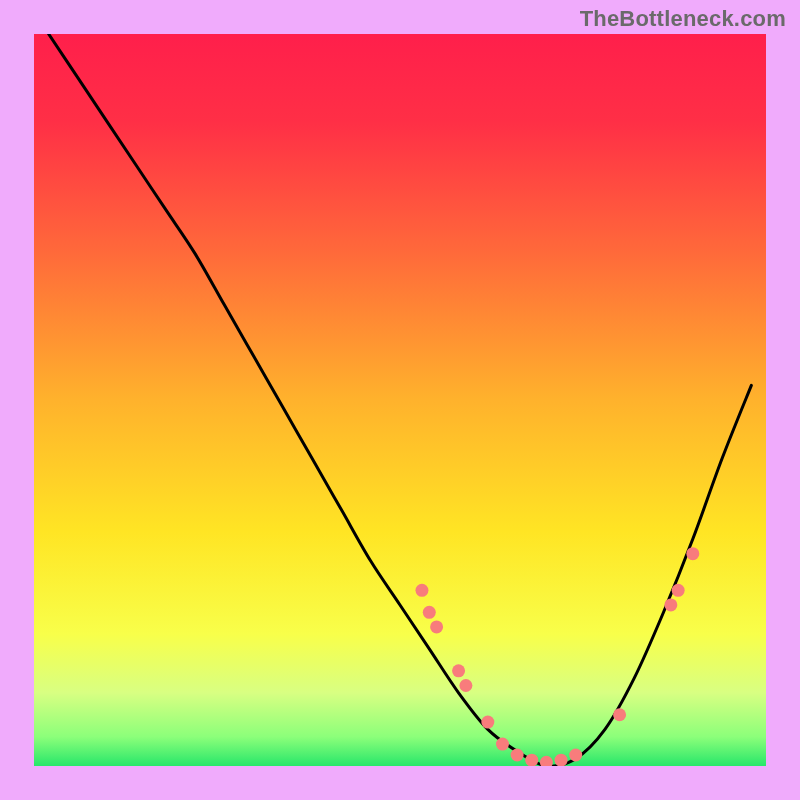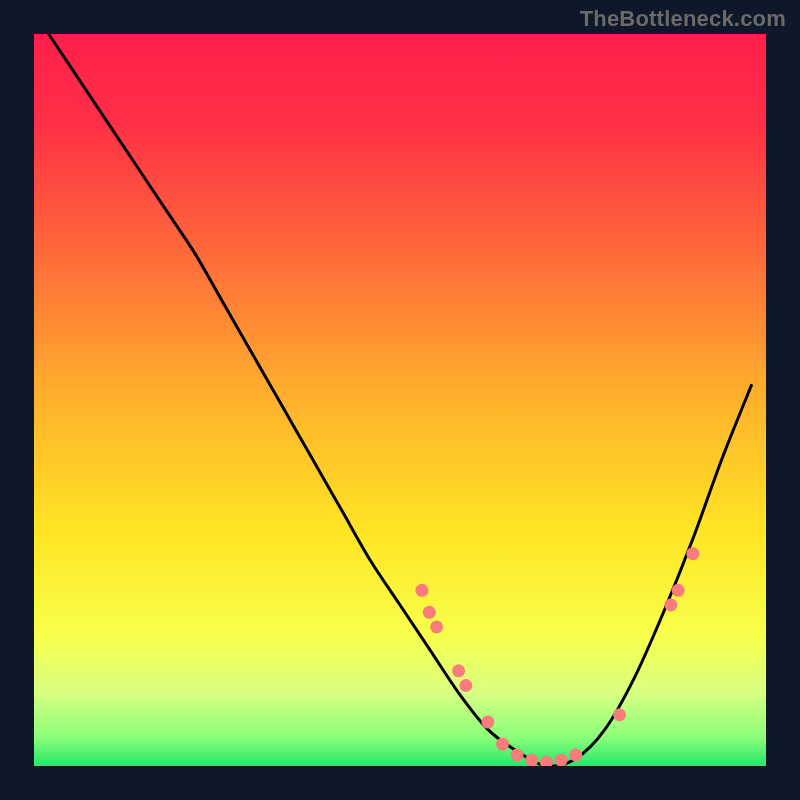--- a/index.html
+++ b/index.html
@@ -8,21 +8,21 @@
     width: 800px;
     height: 800px;
     background: #000;
     font-family: Arial, Helvetica, sans-serif;
     overflow: hidden;
   }
   .frame {
     position: relative;
     width: 800px;
     height: 800px;
-    background: #0f172a;
+    background: #f0abfc;
   }
   .watermark {
     position: absolute;
     top: 6px;
     right: 14px;
     font-size: 22px;
     font-weight: 600;
     color: #6a6a6a;
     letter-spacing: 0.2px;
     user-select: none;

